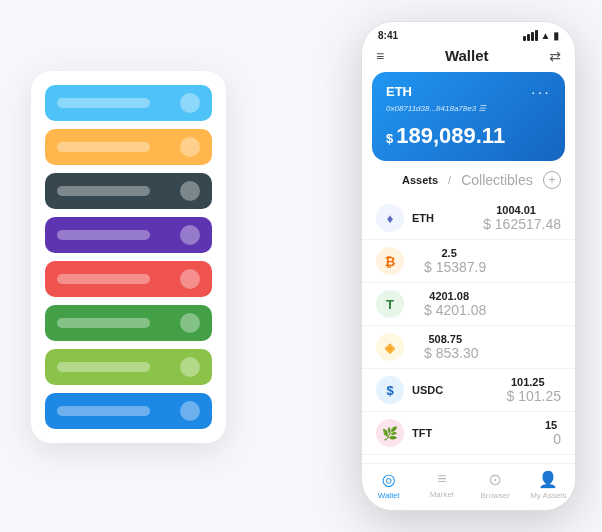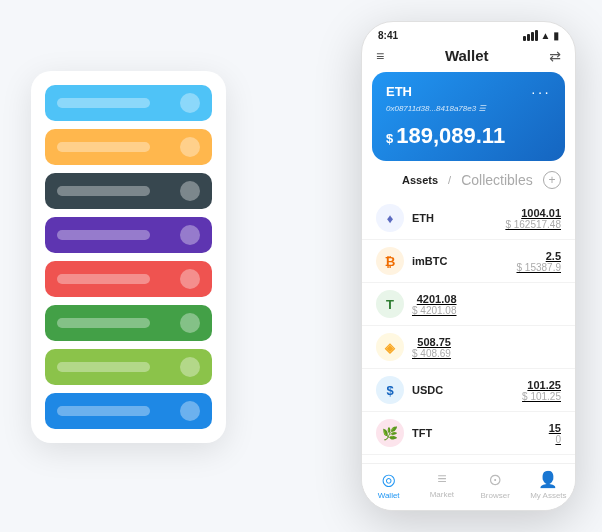--- a/index.html
+++ b/index.html
@@ -243,33 +243,33 @@
     }
 
     .asset-name {
       font-size: 11px;
       font-weight: 600;
       color: #222;
       flex: 1;
     }
 
     .asset-amounts {
-      text-align: right;
-      text-decoration: underline;
+      text-align: center;
     }
 
     .asset-amount {
       font-size: 11px;
       font-weight: 600;
       color: #222;
     }
 
     .asset-usd {
-      font-size: 10px;
+      font-size: 14px;
       color: #aaa;
+      margin-left: 12px;
     }
 
     
     .bottom-nav {
       display: flex;
       border-top: 1px solid #f0f0f0;
       padding: 6px 0 10px;
       background: white;
     }
 
@@ -385,38 +385,37 @@
     <div class="asset-row">
           <div class="asset-icon" style="background: rgb(240, 244, 255); color: rgb(92, 107, 192); font-weight: 700;">♦</div>
           <span class="asset-name">ETH</span>
           <div class="asset-amounts">
             <div class="asset-amount">1004.01</div>
             <div class="asset-usd">$ 162517.48</div>
           </div>
         </div>
         <div class="asset-row">
           <div class="asset-icon" style="background: rgb(255, 243, 224); color: rgb(239, 108, 0); font-weight: 700;">₿</div>
-          <span class="asset-name">imBTC</span>
           <div class="asset-amounts">
             <div class="asset-amount">2.5</div>
             <div class="asset-usd">$ 15387.9</div>
           </div>
         </div>
         <div class="asset-row">
           <div class="asset-icon" style="background: rgb(232, 245, 233); color: rgb(46, 125, 50); font-weight: 700;">T</div>
           <div class="asset-amounts">
             <div class="asset-amount">4201.08</div>
             <div class="asset-usd">$ 4201.08</div>
           </div>
         </div>
         <div class="asset-row">
           <div class="asset-icon" style="background: rgb(255, 248, 225); color: rgb(249, 168, 37); font-weight: 700;">◈</div>
           <div class="asset-amounts">
             <div class="asset-amount">508.75</div>
-            <div class="asset-usd">$ 408.69</div>
+            <div class="asset-usd">$ 853.30</div>
           </div>
         </div>
         <div class="asset-row">
           <div class="asset-icon" style="background: rgb(227, 242, 253); color: rgb(21, 101, 192); font-weight: 700;">$</div>
           <span class="asset-name">USDC</span>
           <div class="asset-amounts">
             <div class="asset-amount">101.25</div>
             <div class="asset-usd">$ 101.25</div>
           </div>
         </div>

